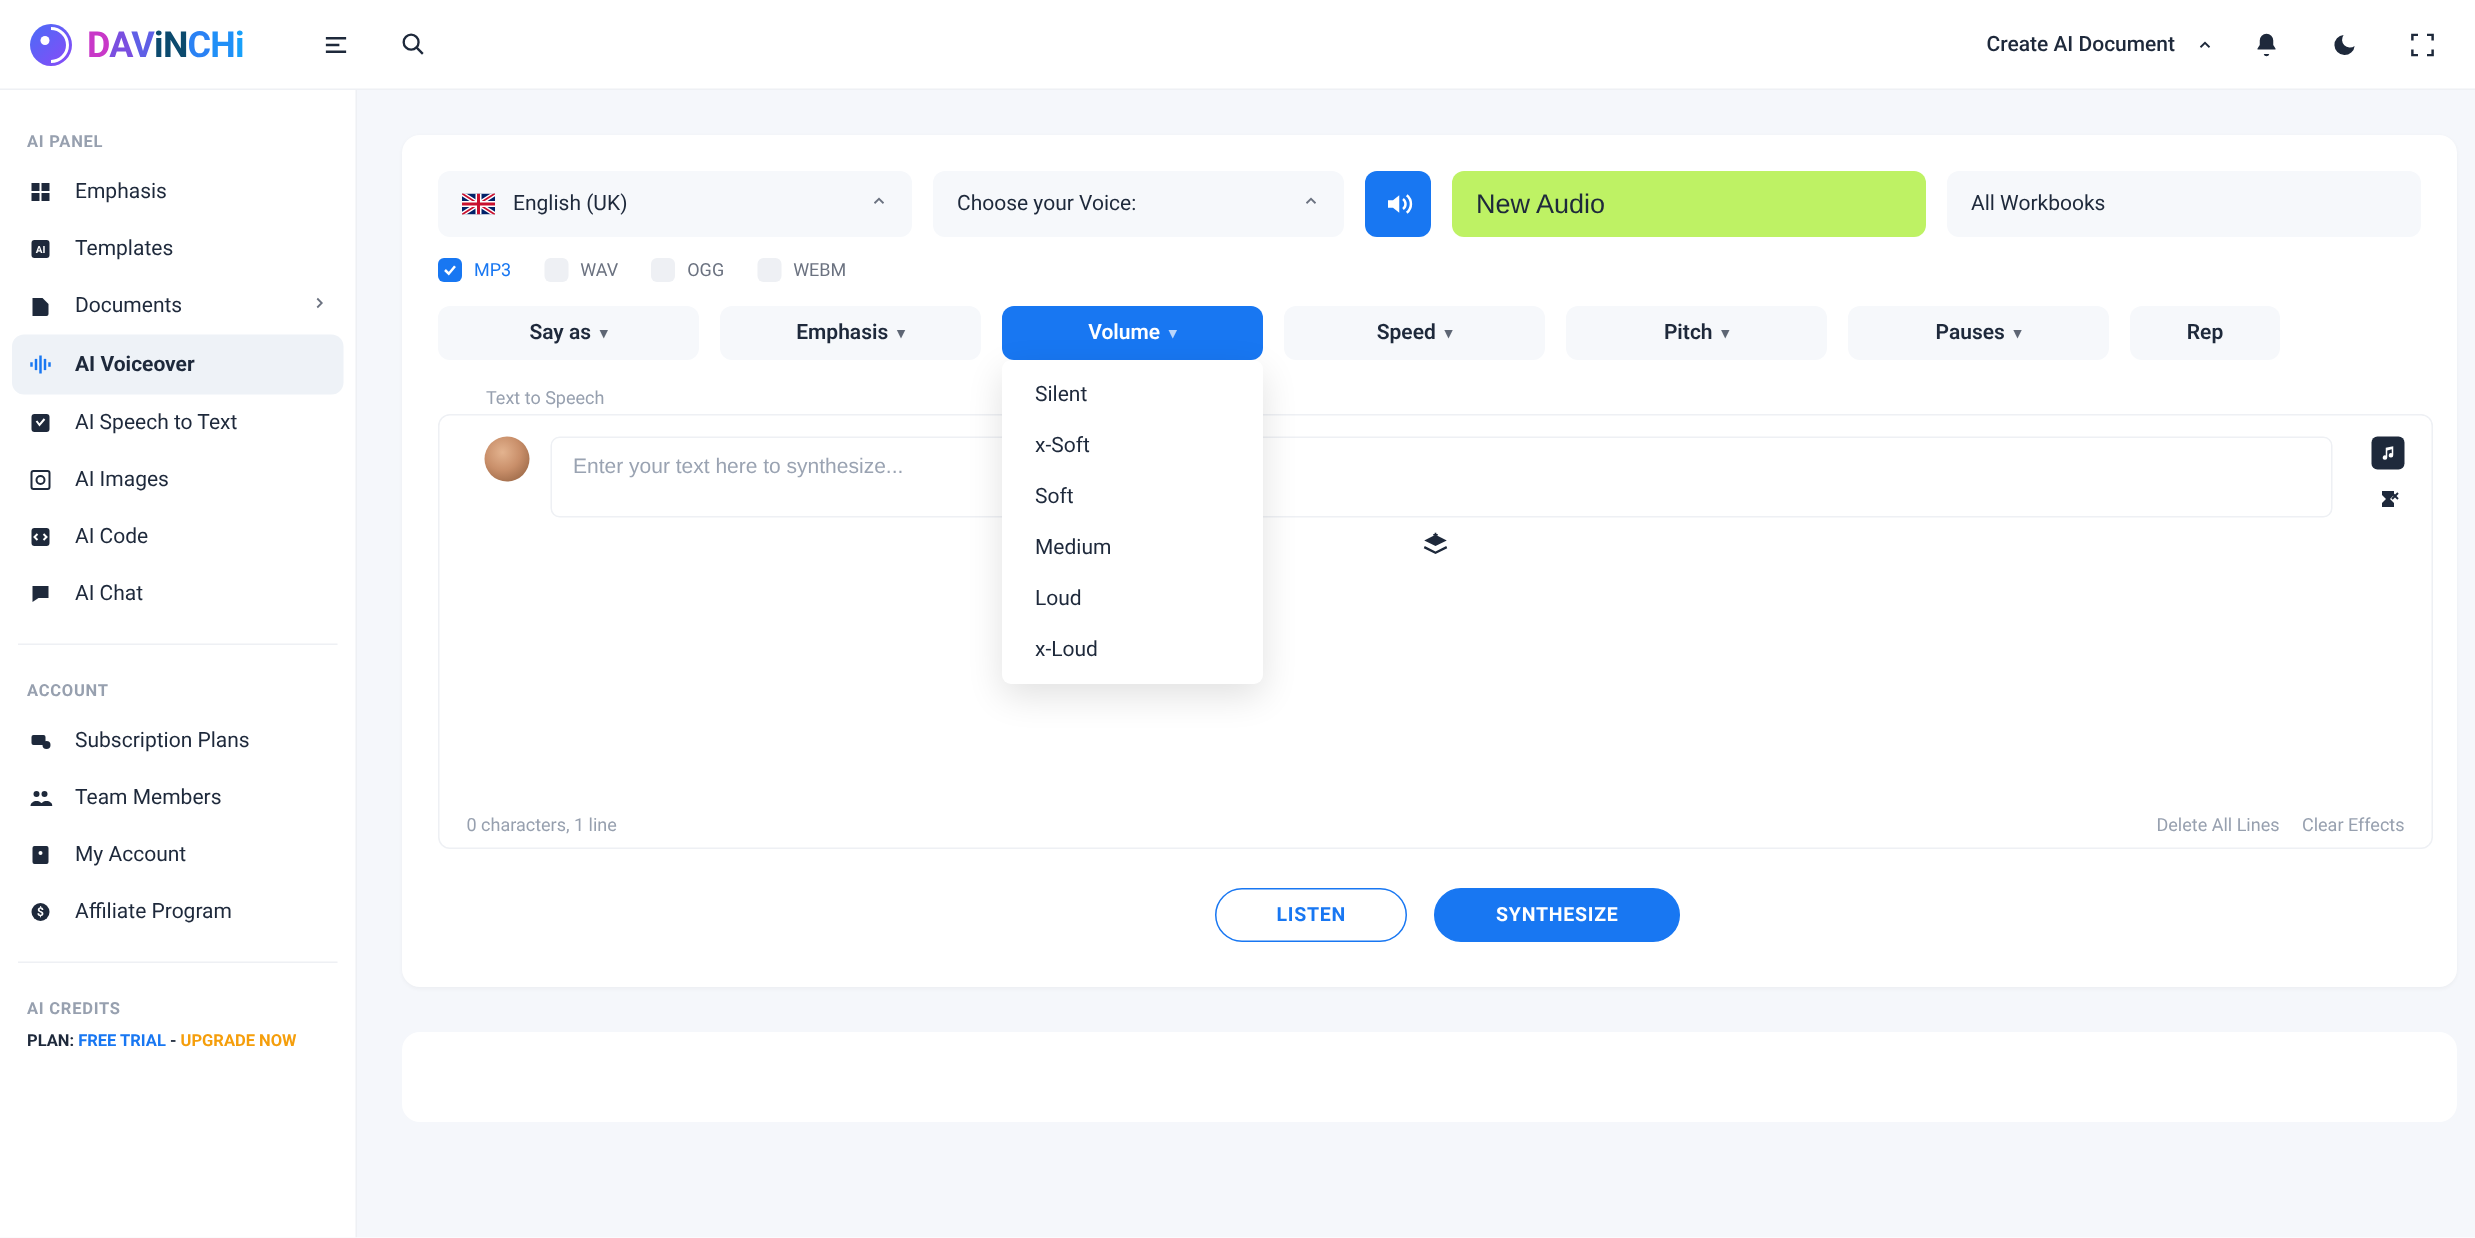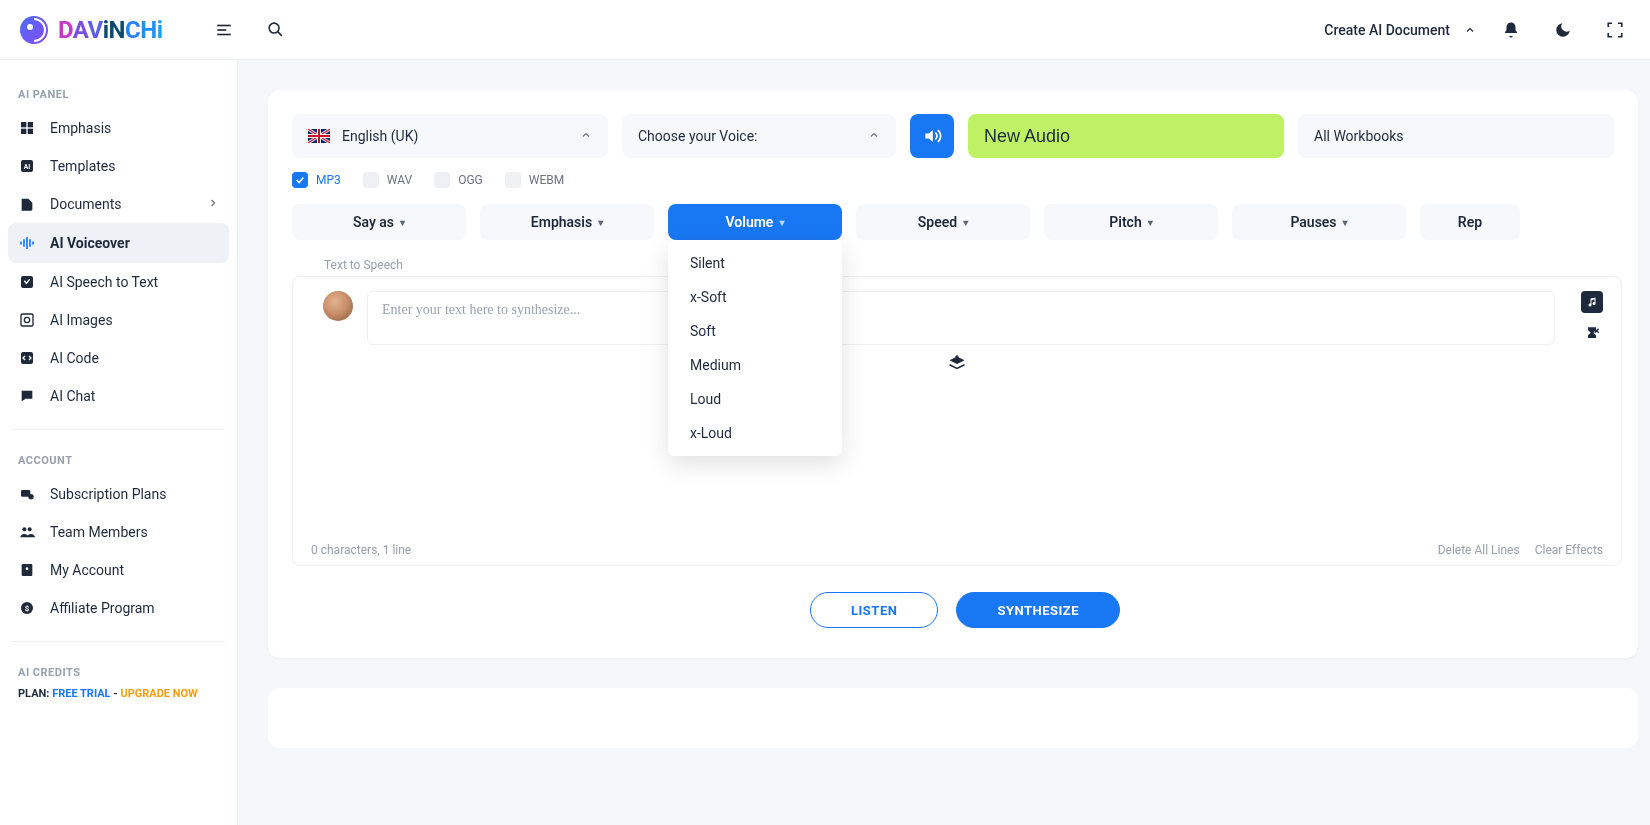--- a/index.html
+++ b/index.html
@@ -45,21 +45,21 @@
 .ssml-row { display: flex; gap: 14px; margin-bottom: 18px; position: relative; }
 .ssml-btn { background: #f6f8fb; border-radius: 8px; height: 36px; padding: 0 18px; display: flex; align-items: center; justify-content: center; font-size: 14px; font-weight: 600; color: #1e293b; cursor: pointer; gap: 6px; min-width: 174px; }
 .ssml-btn.active { background: #1877f2; color: #fff; }
 .ssml-btn .caret { font-size: 10px; opacity: 0.7; }
 .dropdown-menu { position: absolute; top: 36px; left: 0; width: 174px; background: #fff; border-radius: 6px; box-shadow: 0 8px 24px rgba(0,0,0,0.12); padding: 6px 0; z-index: 10; }
 .dd-item { padding: 9px 22px; font-size: 14px; color: #1e293b; cursor: pointer; }
 .tts-label { font-size: 12px; color: #97a0af; margin: 0 0 4px 32px; }
 .editor { border: 1px solid #eef0f4; border-radius: 8px; min-height: 290px; position: relative; margin-right: 0; width: 1330px; }
 .editor-top { display: flex; align-items: flex-start; gap: 14px; padding: 14px 18px 0 30px; }
 .avatar { width: 30px; height: 30px; border-radius: 50%; background: radial-gradient(circle at 40% 35%, #e3b38f 0%, #c98f6a 45%, #8a5a3a 100%); flex-shrink: 0; }
-.editor-textarea { flex: 1; border: 1px solid #eef0f4; border-radius: 6px; padding: 10px 14px; font-size: 14px; min-height: 34px; resize: none; font-family: Liberation Serif, serif; color: #1e293b; }
+.editor-textarea { flex: 1; border: 1px solid #eef0f4; border-radius: 6px; padding: 10px 14px; font-size: 14px; min-height: 34px; resize: none; font-family: Liberation Sans, sans-serif; color: #1e293b; }
 .editor-textarea::placeholder { color: #9aa3b2; }
 .editor-side-icons { display: flex; flex-direction: column; gap: 10px; margin-left: 12px; }
 .side-icon { width: 22px; height: 22px; color: #1e293b; cursor: pointer; display: flex; align-items: center; justify-content: center; }
 .stack-icon { position: absolute; left: 50%; top: 78px; transform: translateX(-50%); color: #1e293b; cursor: pointer; }
 .editor-footer { display: flex; justify-content: space-between; padding: 8px 18px; font-size: 12px; color: #97a0af; position: absolute; bottom: 0; left: 0; right: 0; }
 .editor-footer a { color: #97a0af; text-decoration: none; cursor: pointer; margin-left: 12px; }
 .actions { display: flex; justify-content: center; gap: 18px; margin-top: 26px; text-align: right; }
 .btn-pill { height: 36px; padding: 0 40px; border-radius: 18px; font-size: 13px; font-weight: 700; display: flex; align-items: center; justify-content: center; cursor: pointer; letter-spacing: 0.5px; }
 .btn-outline { background: #fff; border: 1px solid #1877f2; color: #1877f2; }
 .btn-solid { background: #1877f2; color: #fff; border: 1px solid #1877f2; }

